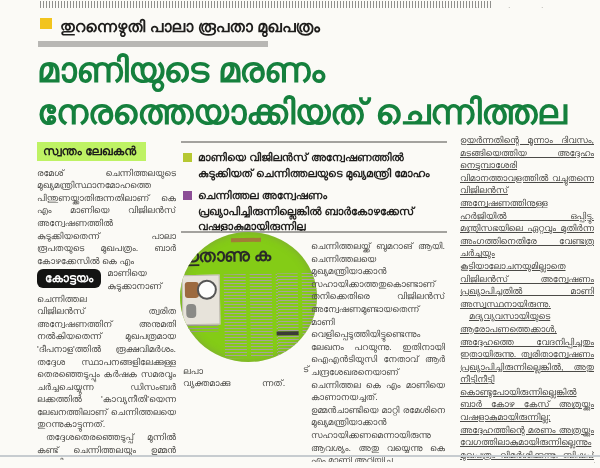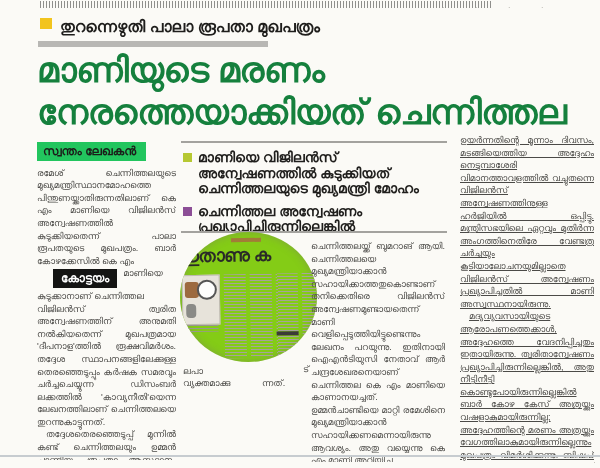--- a/index.html
+++ b/index.html
@@ -23,45 +23,45 @@
   .kicker .sq{width:12px;height:11px;background:#f2c41d;flex:0 0 auto;}
   .kicker .ktext{font-weight:bold;font-size:16px;color:#1e1d1b;white-space:nowrap;}
   .kicker-bar{position:absolute;left:38px;top:41px;width:230px;height:6px;background:#b8b7b4;}
   
   .headline{
     position:absolute;left:37px;top:49px;width:540px;height:90px;overflow:hidden;
     font-weight:bold;color:#15803d;font-size:35px;line-height:42px;letter-spacing:-.5px;
   }
   
   .byline-box{
-    display:inline-block;background:#22c55e;color:#1c1c1a;
+    display:inline-block;background:#bef264;color:#1c1c1a;
     font-weight:bold;font-size:12px;padding:3px 10px 3px 6px;margin-bottom:6px;
   }
   
   .col{position:absolute;font-size:9px;line-height:12.6px;text-align:justify;overflow:hidden;color:#4b4a47;}
   .col p{margin:0;}
   .col p + p{text-indent:9px;}
   .col1{left:37px;top:142px;width:139px;height:318px;}
   .col2b{left:182px;top:389px;width:138px;height:74px;}
   .col3{left:311px;top:240px;width:134px;height:222px;}
   .col4{left:460px;top:134px;width:134px;height:328px;text-decoration:underline;}
   
   .dateline-box{
     float:left;background:#141413;color:#ffffff;font-weight:bold;font-size:12px;
-    padding:3px 8px;border-radius:0;margin:2px 6px 2px 16px;
+    padding:3px 8px;border-radius:6px;margin:2px 6px 2px 0;
   }
   
   .hl-box{
     position:absolute;left:181px;top:141px;width:266px;height:92px;
     border-top:2px solid #a3a29e;border-bottom:2px solid #a3a29e;
     padding:7px 2px 0 2px;box-sizing:border-box;overflow:hidden;
   }
   .hl-item{display:flex;gap:6px;margin-bottom:7px;}
   .hl-sq{width:9px;height:9px;margin-top:3px;flex:0 0 auto;}
-  .hl-text{font-weight:bold;font-size:14px;line-height:15.5px;color:#201f1d;}
+  .hl-text{font-weight:bold;font-size:11px;line-height:15.5px;color:#201f1d;}
   
   .clip{
     position:absolute;left:180px;top:232px;width:137px;height:130px;border-radius:50%;
     background:#84cc16;overflow:hidden;box-shadow:inset 0 0 8px rgba(120,115,105,.45);
   }
   .clip-inner{position:absolute;left:-6px;top:0;width:150px;height:130px;transform:rotate(-1deg);}
   .clip-label{position:absolute;left:58px;top:6px;width:30px;height:4px;background:#b2524a;opacity:.65;}
   .clip-headline{
     position:absolute;left:8px;top:13px;width:140px;height:24px;overflow:hidden;
     font-weight:bold;font-size:18px;color:#2a2a28;letter-spacing:-.5px;white-space:nowrap;

